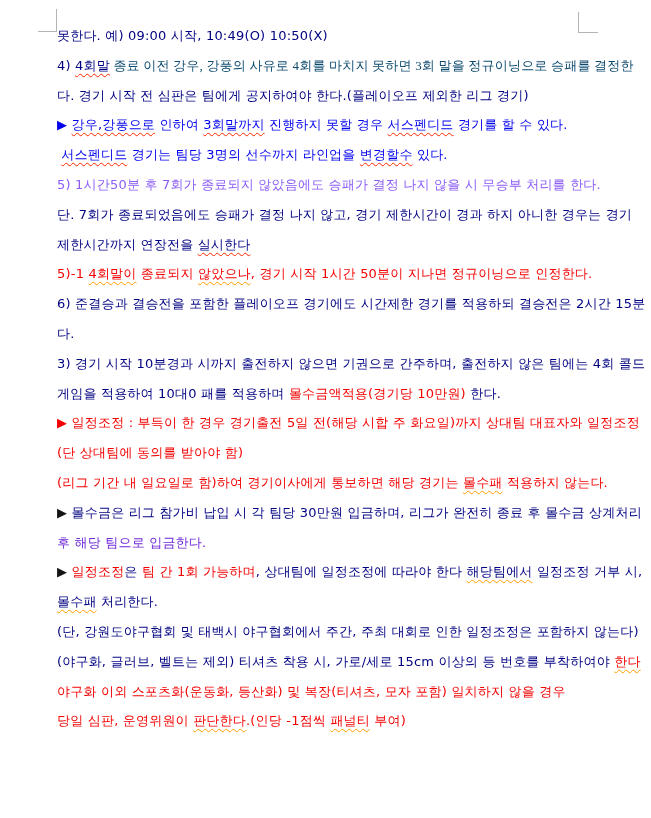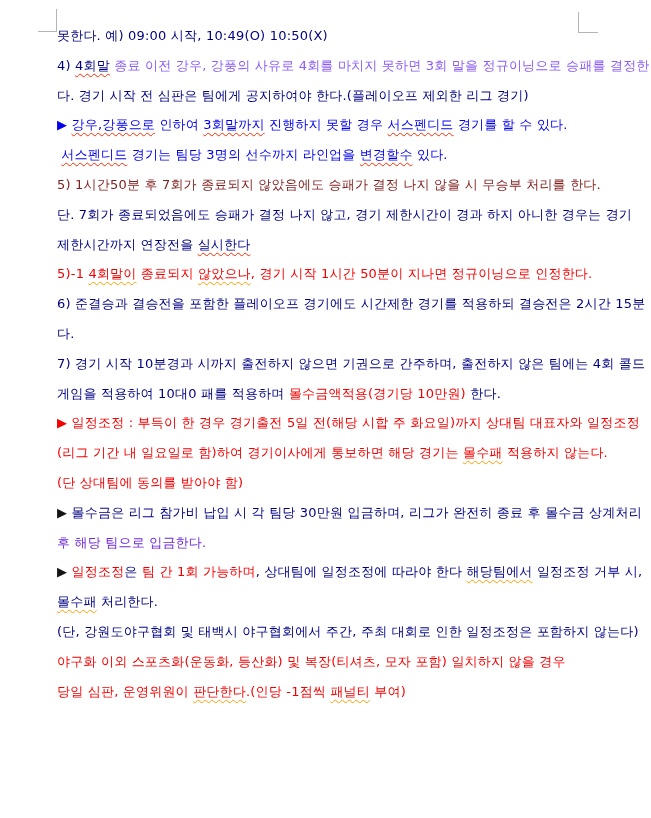--- a/index.html
+++ b/index.html
@@ -54,36 +54,37 @@
 <body>
 
 <div class="page">
   <div class="bmark tl-v"></div>
   <div class="bmark tl-h"></div>
   <div class="bmark tr-v"></div>
   <div class="bmark tr-h"></div>
 
   <div class="text-block">
       <div class="line"><span class="seg" style="color: rgb(0, 0, 130);">못한다. 예) 09:00 시작, 10:49(O) 10:50(X)</span></div>
-      <div class="line"><span class="seg" style="color: rgb(0, 0, 130);">4) </span><span class="seg wavy" style="color: rgb(0, 0, 130); text-decoration-color: rgb(255, 42, 0);">4회말</span><span class="seg" style="color: #8b5cf6;"> 종료 이전 강우, 강풍의 사유로 4회를 마치지 못하면 3회 말을 정규이닝으로 승패를 결정한</span></div>
+      <div class="line"><span class="seg" style="color: rgb(0, 0, 130);">4) </span><span class="seg wavy" style="color: rgb(0, 0, 130); text-decoration-color: rgb(255, 42, 0);">4회말</span><span class="seg" style="color: #0c4a6e; font-family: Liberation Serif, serif;"> 종료 이전 강우, 강풍의 사유로 4회를 마치지 못하면 3회 말을 정규이닝으로 승패를 결정한</span></div>
       <div class="line"><span class="seg" style="color: rgb(0, 0, 130);">다. 경기 시작 전 심판은 팀에게 공지하여야 한다.(플레이오프 제외한 리그 경기)</span></div>
       <div class="line"><span class="seg" style="color: rgb(0, 0, 238);">▶ </span><span class="seg wavy" style="color: rgb(0, 0, 238); text-decoration-color: rgb(255, 42, 0);">강우,강풍으로</span><span class="seg" style="color: rgb(0, 0, 238);"> 인하여 </span><span class="seg wavy" style="color: rgb(0, 0, 238); text-decoration-color: rgb(255, 42, 0);">3회말까지</span><span class="seg" style="color: rgb(0, 0, 238);"> 진행하지 못할 경우 </span><span class="seg wavy" style="color: rgb(0, 0, 238); text-decoration-color: rgb(255, 42, 0);">서스펜디드</span><span class="seg" style="color: rgb(0, 0, 238);"> 경기를 할 수 있다.</span></div>
       <div class="line"><span class="seg" style="color: rgb(0, 0, 238);"> </span><span class="seg wavy" style="color: rgb(0, 0, 238); text-decoration-color: rgb(255, 42, 0);">서스펜디드</span><span class="seg" style="color: rgb(0, 0, 238);"> 경기는 팀당 3명의 선수까지 라인업을 </span><span class="seg wavy" style="color: rgb(0, 0, 238); text-decoration-color: rgb(255, 42, 0);">변경할수</span><span class="seg" style="color: rgb(0, 0, 238);"> 있다.</span></div>
-      <div class="line"><span class="seg" style="color: #7f1d1d; margin-top: 17px;">5) 1시간50분 후 7회가 종료되지 않았음에도 승패가 결정 나지 않을 시 무승부 처리를 한다.</span></div>
+      <div class="line"><span class="seg" style="color: #8b5cf6; margin-top: 17px;">5) 1시간50분 후 7회가 종료되지 않았음에도 승패가 결정 나지 않을 시 무승부 처리를 한다.</span></div>
       <div class="line"><span class="seg" style="color: rgb(0, 0, 130);">단. 7회가 종료되었음에도 승패가 결정 나지 않고, 경기 제한시간이 경과 하지 아니한 경우는 경기</span></div>
       <div class="line"><span class="seg" style="color: rgb(0, 0, 130);">제한시간까지 연장전을 </span><span class="seg wavy" style="color: rgb(0, 0, 130); text-decoration-color: rgb(255, 42, 0);">실시한다</span></div>
       <div class="line"><span class="seg" style="color: rgb(244, 0, 0);">5)-1 </span><span class="seg wavy" style="color: rgb(244, 0, 0); text-decoration-color: rgb(255, 156, 0);">4회말이</span><span class="seg" style="color: rgb(244, 0, 0);"> 종료되지 </span><span class="seg wavy" style="color: rgb(244, 0, 0); text-decoration-color: rgb(255, 156, 0);">않았으나</span><span class="seg" style="color: rgb(244, 0, 0);">, 경기 시작 1시간 50분이 지나면 정규이닝으로 인정한다.</span></div>
       <div class="line"><span class="seg" style="color: rgb(0, 0, 130);">6) 준결승과 결승전을 포함한 플레이오프 경기에도 시간제한 경기를 적용하되 결승전은 2시간 15분</span></div>
       <div class="line"><span class="seg" style="color: rgb(0, 0, 130);">다.</span></div>
-      <div class="line"><span class="seg" style="color: rgb(0, 0, 130);">7) 경기 시작 10분경과 시까지 출전하지 않으면 기권으로 간주하며, 출전하지 않은 팀에는 4회 콜드</span></div>
+      <div class="line"><span class="seg" style="color: rgb(0, 0, 130);">3) 경기 시작 10분경과 시까지 출전하지 않으면 기권으로 간주하며, 출전하지 않은 팀에는 4회 콜드</span></div>
       <div class="line"><span class="seg" style="color: rgb(0, 0, 130);">게임을 적용하여 10대0 패를 적용하며 </span><span class="seg" style="color: rgb(244, 0, 0);">몰수금액적용(경기당 10만원)</span><span class="seg" style="color: rgb(0, 0, 130);"> 한다.</span></div>
       <div class="line"><span class="seg" style="color: rgb(244, 0, 0);">▶ 일정조정 : 부득이 한 경우 경기출전 5일 전(해당 시합 주 화요일)까지 상대팀 대표자와 일정조정</span></div>
+      <div class="line"><span class="seg" style="color: rgb(244, 0, 0);">(단 상대팀에 동의를 받아야 함)</span></div>
       <div class="line"><span class="seg" style="color: rgb(244, 0, 0);">(리그 기간 내 일요일로 함)하여 경기이사에게 통보하면 해당 경기는 </span><span class="seg wavy" style="color: rgb(244, 0, 0); text-decoration-color: rgb(255, 156, 0);">몰수패</span><span class="seg" style="color: rgb(244, 0, 0);"> 적용하지 않는다.</span></div>
-      <div class="line"><span class="seg" style="color: rgb(244, 0, 0);">(단 상대팀에 동의를 받아야 함)</span></div>
       <div class="line"><span class="seg" style="color: rgb(20, 20, 20);">▶</span><span class="seg" style="color: rgb(0, 0, 130);"> 몰수금은 리그 참가비 납입 시 각 팀당 30만원 입금하며, 리그가 완전히 종료 후 몰수금 상계처리</span></div>
       <div class="line"><span class="seg" style="color: #6d28d9;">후 해당 팀으로 입금한다.</span></div>
       <div class="line"><span class="seg" style="color: rgb(20, 20, 20);">▶ </span><span class="seg" style="color: rgb(244, 0, 0);">일정조정</span><span class="seg" style="color: rgb(0, 0, 130);">은 </span><span class="seg" style="color: rgb(244, 0, 0);">팀 간 1회 가능하며</span><span class="seg" style="color: rgb(0, 0, 130);">, 상대팀에 일정조정에 따라야 한다 </span><span class="seg wavy" style="color: rgb(0, 0, 130); text-decoration-color: rgb(255, 156, 0);">해당팀에서</span><span class="seg" style="color: rgb(0, 0, 130);"> 일정조정 거부 시,</span></div>
       <div class="line"><span class="seg wavy" style="color: rgb(0, 0, 130); text-decoration-color: rgb(255, 156, 0);">몰수패</span><span class="seg" style="color: rgb(0, 0, 130);"> 처리한다.</span></div>
       <div class="line"><span class="seg" style="color: rgb(0, 0, 130); margin-top: 8px;">(단, 강원도야구협회 및 태백시 야구협회에서 주간, 주최 대회로 인한 일정조정은 포함하지 않는다)</span></div>
+      <div class="line"><span class="seg" style="color: rgb(0, 0, 130);">(야구화, 글러브, 벨트는 제외) 티셔츠 착용 시, 가로/세로 15cm 이상의 등 번호를 부착하여야 </span><span class="seg wavy" style="color: rgb(244, 0, 0); text-decoration-color: rgb(255, 156, 0);">한다</span></div>
       <div class="line"><span class="seg" style="color: rgb(244, 0, 0);">야구화 이외 스포츠화(운동화, 등산화) 및 복장(티셔츠, 모자 포함) 일치하지 않을 경우</span></div>
       <div class="line"><span class="seg" style="color: rgb(244, 0, 0);">당일 심판, 운영위원이 </span><span class="seg wavy" style="color: rgb(244, 0, 0); text-decoration-color: rgb(255, 156, 0);">판단한다</span><span class="seg" style="color: rgb(244, 0, 0);">.(인당 -1점씩 </span><span class="seg wavy" style="color: rgb(244, 0, 0); text-decoration-color: rgb(255, 156, 0);">패널티</span><span class="seg" style="color: rgb(244, 0, 0);"> 부여)</span></div>
     </div>
 </div>
 
 </body></html>

